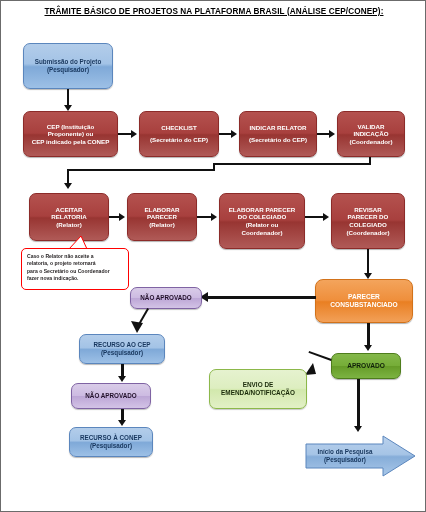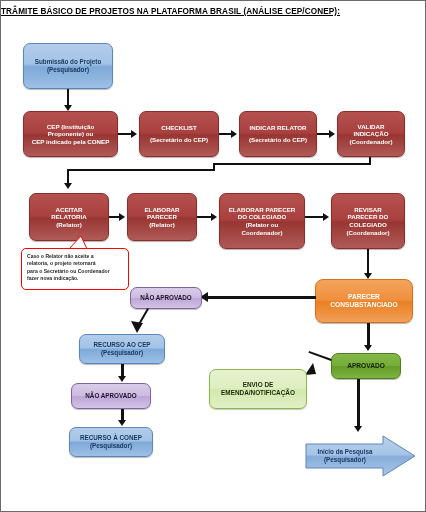--- a/index.html
+++ b/index.html
@@ -5,21 +5,21 @@
   html,body{margin:0;padding:0;background:#ffffff;}
   body{font-family:"Liberation Sans",sans-serif;}
   #page{
     position:relative;width:426px;height:512px;
     background:#ffffff;
     border:1px solid #6b6b6b;
     box-sizing:border-box;
     overflow:hidden;
   }
   .title{
-    position:absolute;left:0;top:6px;width:426px;text-align:left;
+    position:absolute;left:0;top:6px;width:426px;text-align:center;
     font-size:8.2px;font-weight:bold;color:#000;
     text-decoration:underline;letter-spacing:.1px;
   }
   .node{
     position:absolute;box-sizing:border-box;
     display:flex;align-items:center;justify-content:center;
     text-align:center;line-height:1.22;
     border-radius:7px;
     padding:2px 3px;
   }

